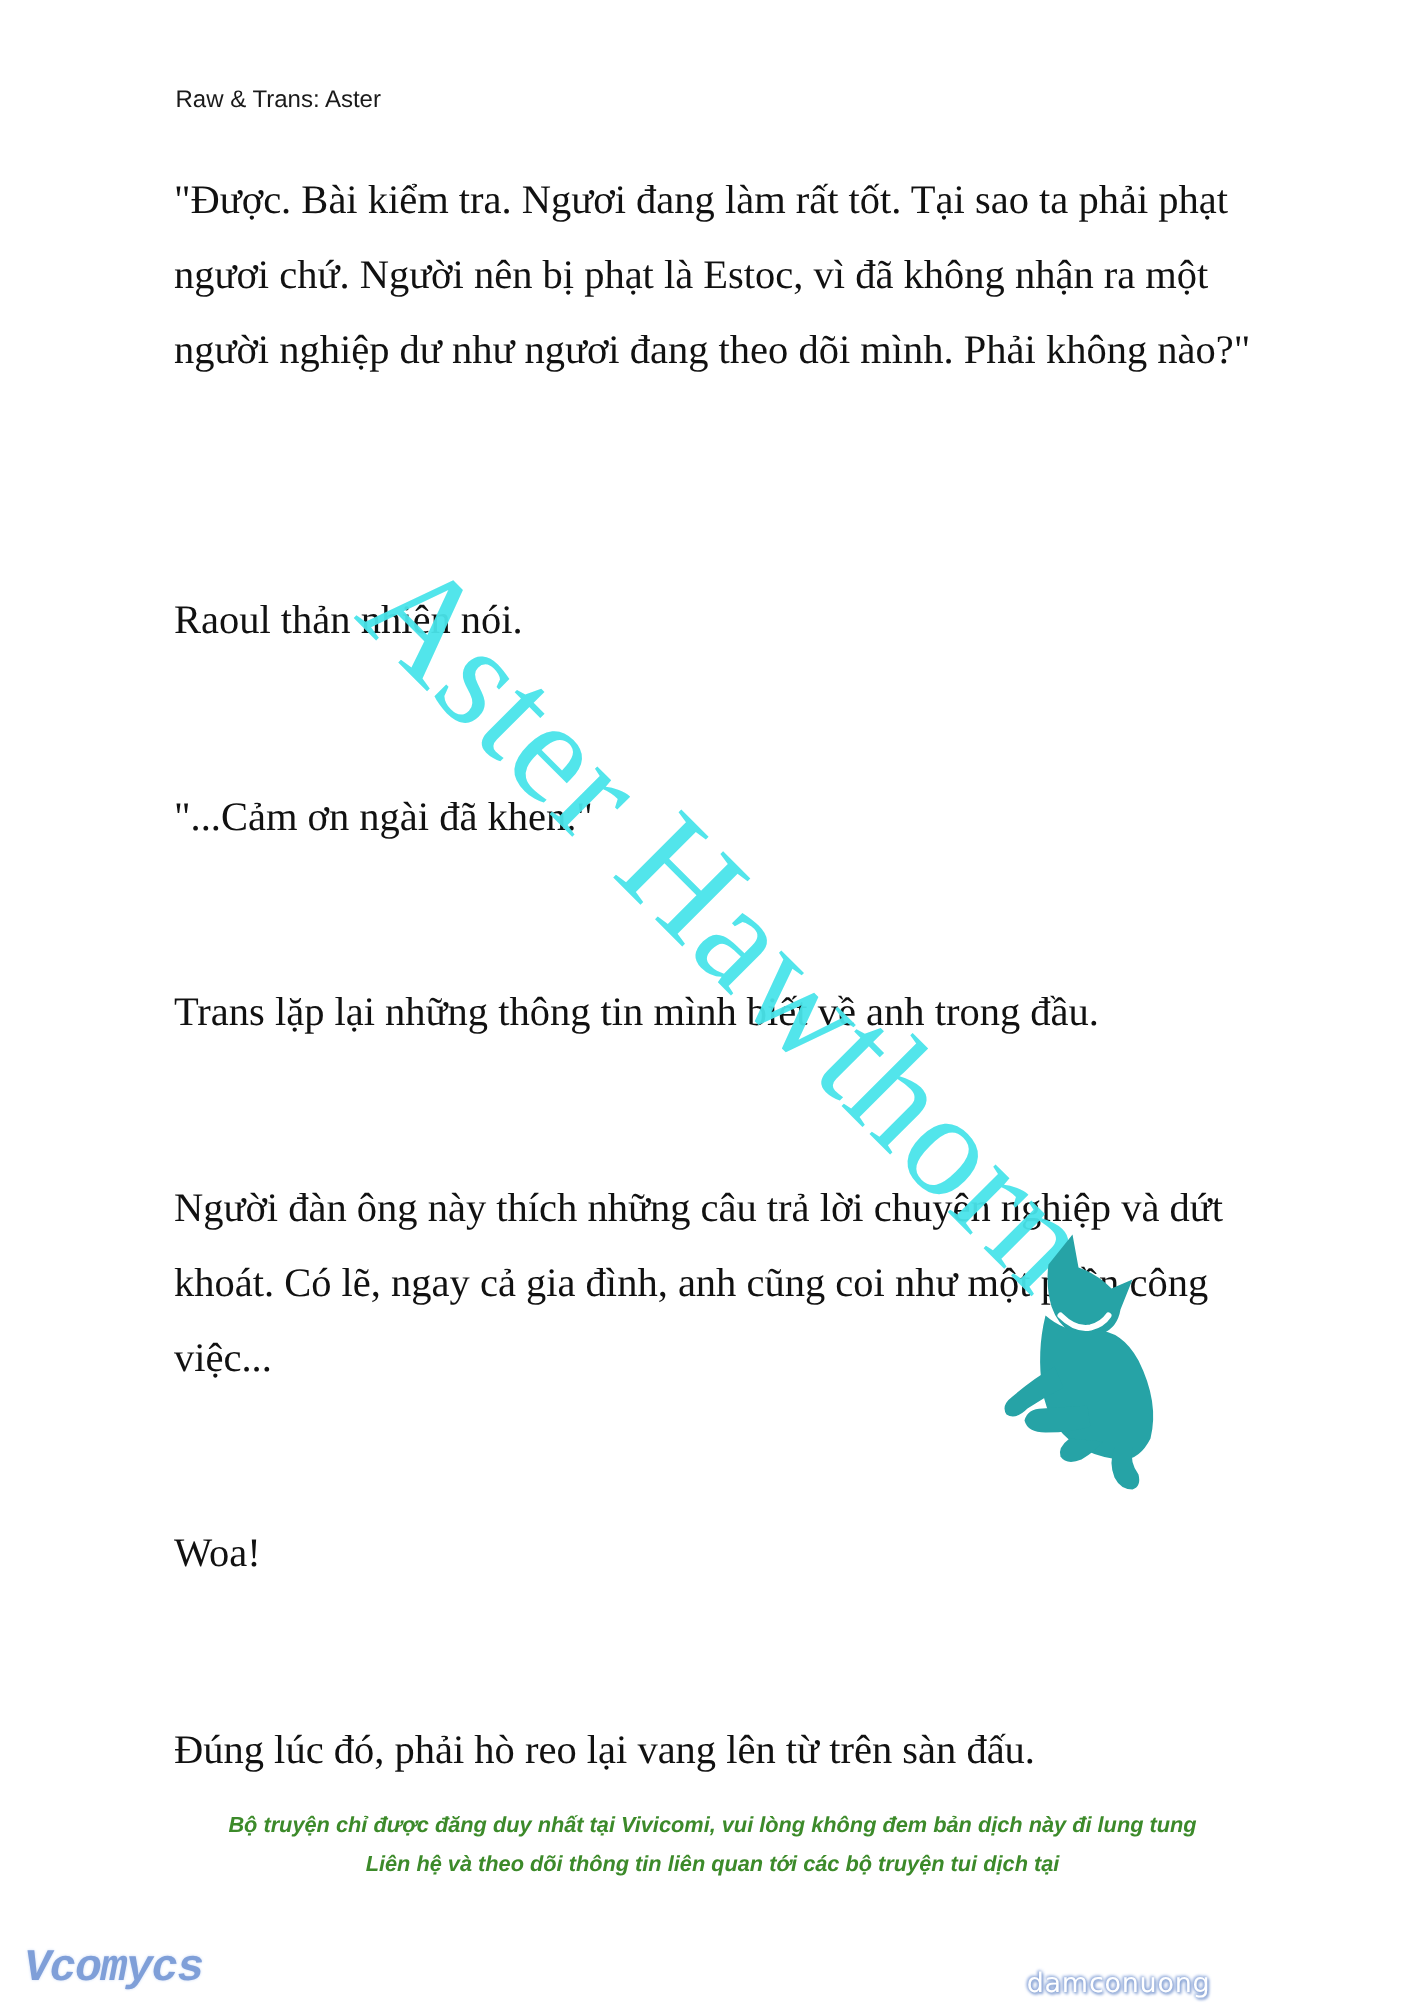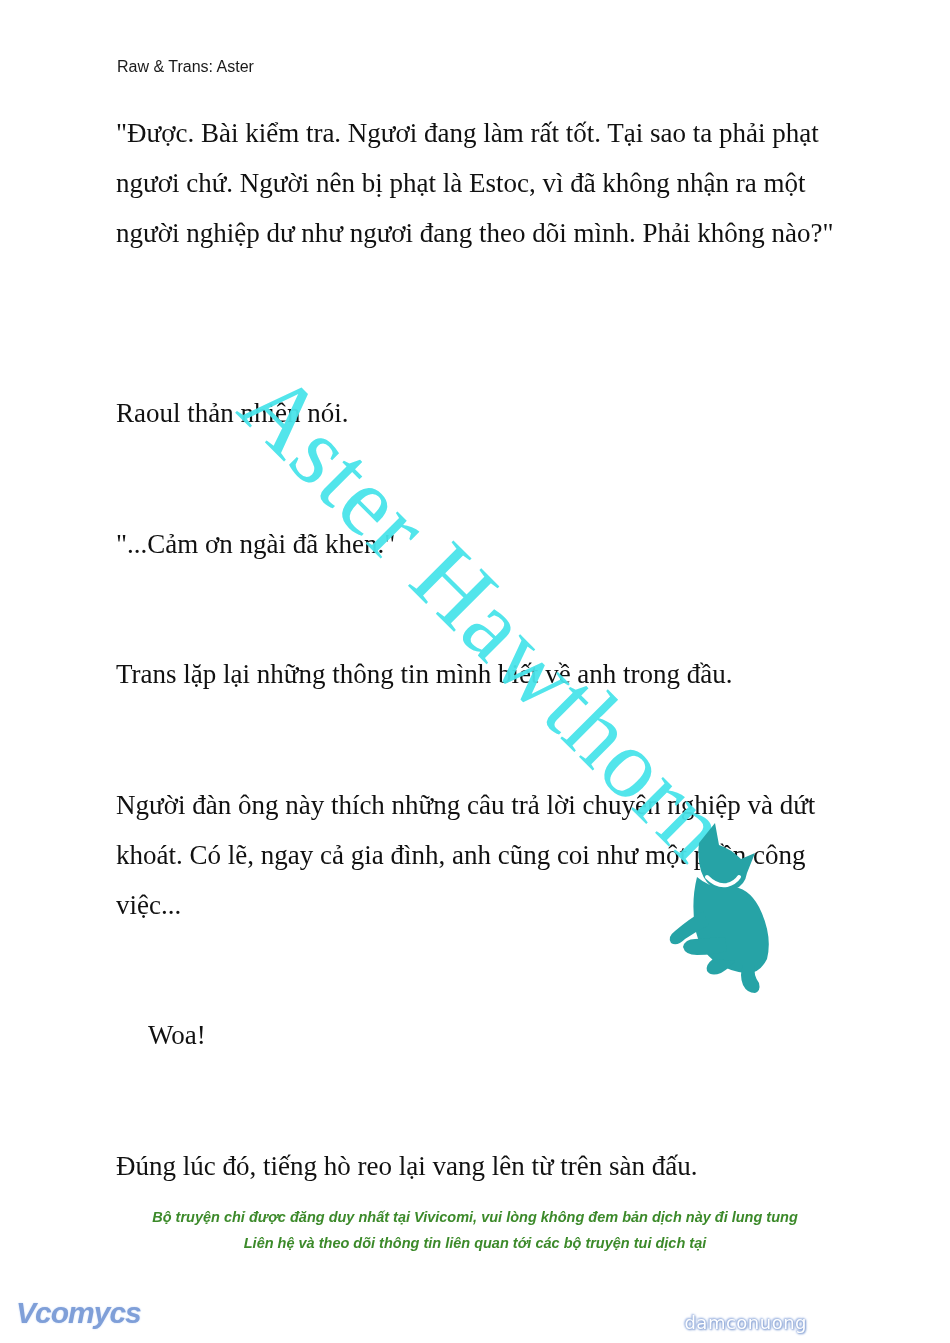--- a/index.html
+++ b/index.html
@@ -31,21 +31,21 @@
       line-height: 50px;
       color: #111111;
       margin: 0;
       z-index: 1;
     }
     .p1 { top: 108px; }
     .p2 { top: 388px; }
     .p3 { top: 519px; }
     .p4 { top: 649px; }
     .p5 { top: 780px; }
-    .p6 { top: 1010px; margin-left: 32px; }
+    .p6 { top: 1010px; }
     .p7 { top: 1141px; }
 
     .watermark {
       position: absolute;
       left: 105px;
       top: 560px;
       width: 760px;
       font-family: "Liberation Serif", serif;
       font-size: 98px;
       color: #49e4ea;
@@ -80,21 +80,21 @@
       color: #3c8a2a;
     }
     .f1 { top: 1209px; left: 0px; }
     .f2 { top: 1235px; }
     .f3 { top: 1260px; }
 
     .logo-left {
       position: absolute;
       left: 16px;
       top: 1296px;
-      font-family: Liberation Sans, sans-serif;
+      font-family: Liberation Mono, monospace;
       font-style: italic;
       font-weight: bold;
       font-size: 30px;
       letter-spacing: -1px;
       color: #7f9fd8;
       text-shadow: 0 0 2px #c9d8f4;
     }
     .logo-right {
       position: absolute;
       right: 28px;
@@ -116,21 +116,21 @@
 <div class="page">
 
   <div class="header-credit">Raw &amp; Trans: Aster</div>
 
   <p class="body-text p1">"Được. Bài kiểm tra. Ngươi đang làm rất tốt. Tại sao ta phải phạt ngươi chứ. Người nên bị phạt là Estoc, vì đã không nhận ra một người nghiệp dư như ngươi đang theo dõi mình. Phải không nào?"</p>
   <p class="body-text p2">Raoul thản nhiên nói.</p>
   <p class="body-text p3">"...Cảm ơn ngài đã khen."</p>
   <p class="body-text p4">Trans lặp lại những thông tin mình biết về anh trong đầu.</p>
   <p class="body-text p5">Người đàn ông này thích những câu trả lời chuyên nghiệp và dứt khoát. Có lẽ, ngay cả gia đình, anh cũng coi như một phần công việc...</p>
   <p class="body-text p6">Woa!</p>
-  <p class="body-text p7">Đúng lúc đó, tiếng hò reo lại vang lên từ trên sàn đấu.</p>
+  <p class="body-text p7">Đúng lúc đó, phải hò reo lại vang lên từ trên sàn đấu.</p>
 
   <div class="watermark">Aster Hawthorn</div>
 
   <svg class="cat" viewBox="0 0 125 180" xmlns="http://www.w3.org/2000/svg">
     <g fill="#26a3a6">
 
       <path d="M44 28 L60 8 L64 30 Q76 34 86 44 L100 38 L92 58 Q90 70 80 74 Q70 78 60 74 Q50 68 46 56 Q42 42 44 28 Z"></path>
 
       <path d="M42 62 Q56 74 72 72 Q92 70 104 92 Q118 120 112 144 Q104 160 90 158 Q74 156 62 148 Q44 136 40 112 Q36 86 42 62 Z"></path>
 

